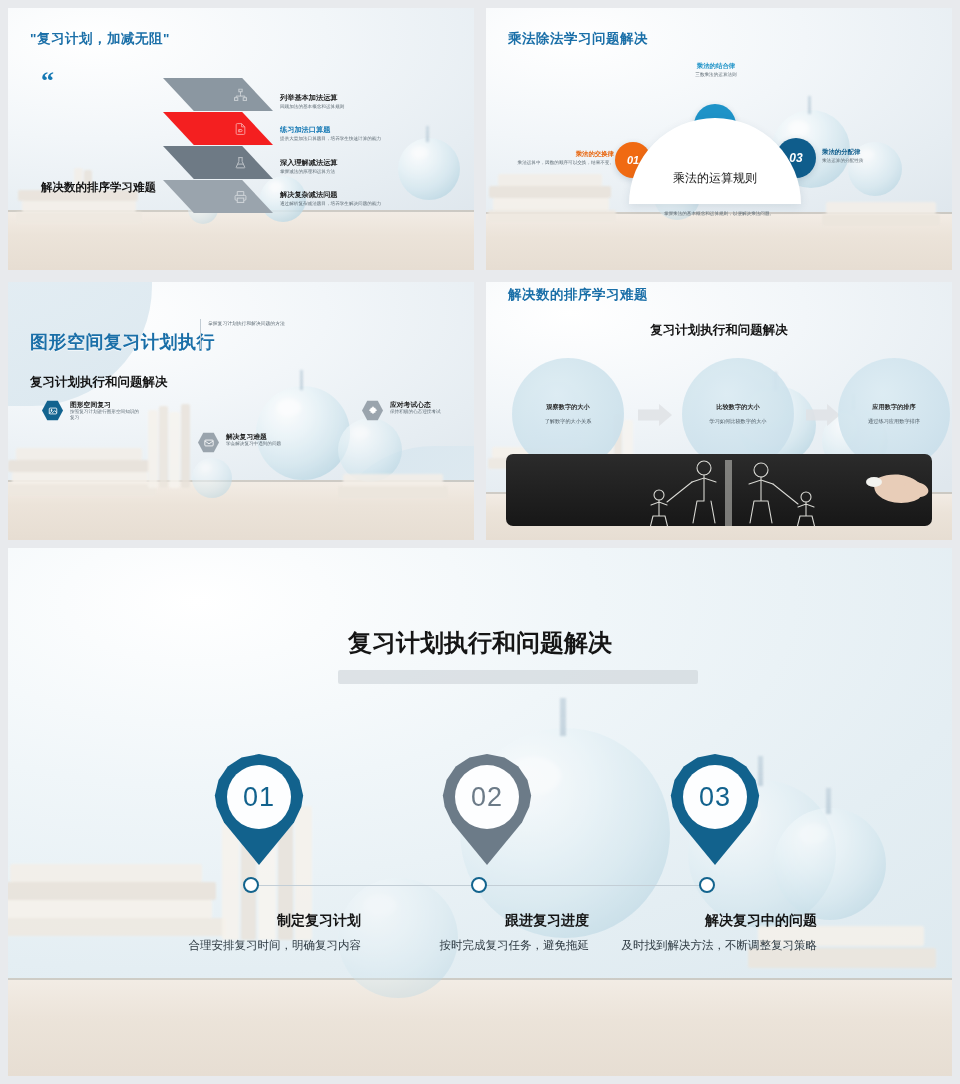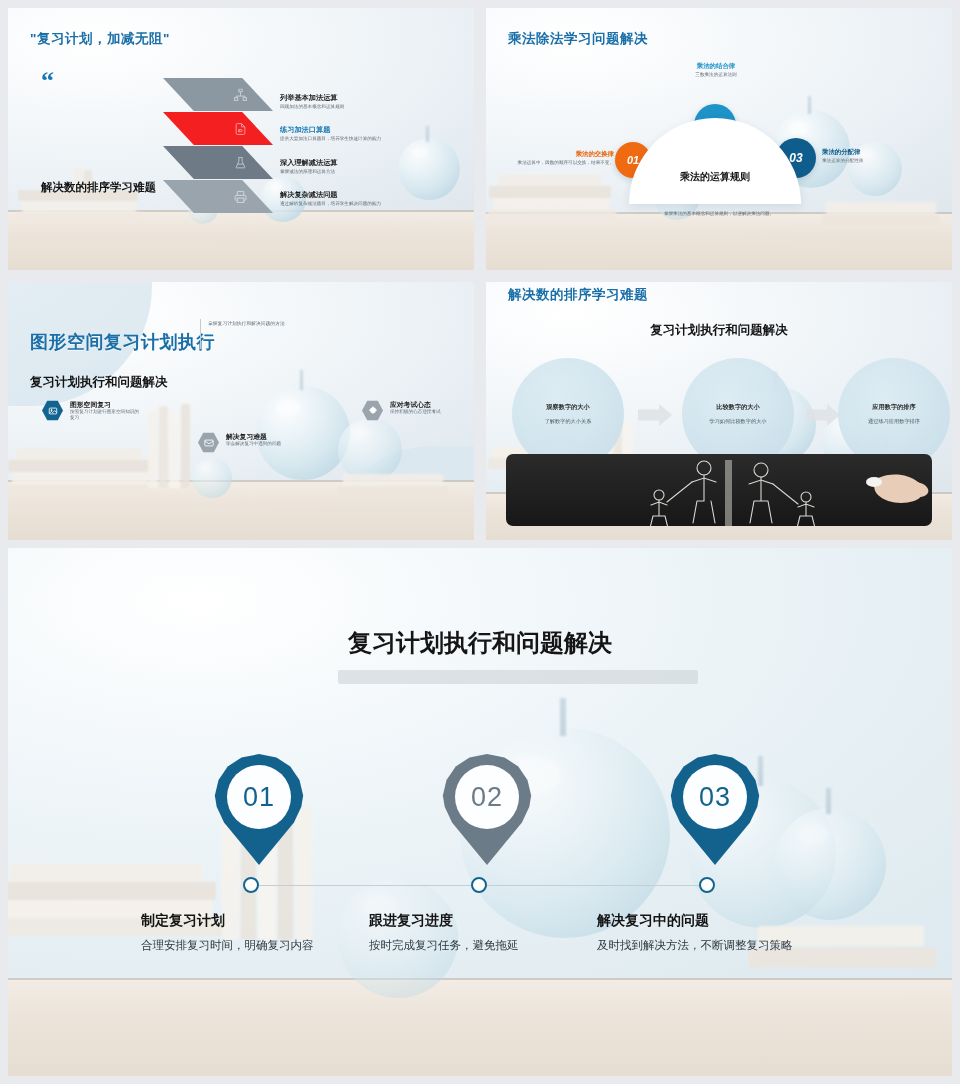--- a/index.html
+++ b/index.html
@@ -83,21 +83,21 @@
 
   
   #s2{left:486px;top:8px;width:466px;height:262px;}
   .semi{
     position:absolute;left:143px;top:110px;width:172px;height:86px;
     background:#fff;border-radius:172px 172px 0 0;
     box-shadow:0 3px 10px rgba(30,60,90,.10);
   }
   .semi-label{
     position:absolute;left:0;right:0;top:52px;text-align:center;
-    font-size:10px;font-weight:bold;color:#141414;
+    font-size:12px;font-weight:normal;color:#141414;
   }
   .bub{
     position:absolute;border-radius:50%;display:flex;align-items:center;justify-content:center;
     color:#fff;font-style:italic;font-weight:bold;
     box-shadow:0 2px 6px rgba(20,60,90,.18);
   }
   .bub.b01{left:129px;top:134px;width:36px;height:36px;background:#f06a12;font-size:11px;}
   .bub.b02{left:208px;top:96px;width:42px;height:42px;background:#1e93c8;font-size:12px;}
   .bub.b03{left:290px;top:130px;width:40px;height:40px;background:#0f5d8c;font-size:12px;}
 
@@ -179,21 +179,21 @@
   }
   .pin .inner{
     position:absolute;left:14px;top:12px;width:64px;height:64px;border-radius:50%;
     background:#fdfeff;display:flex;align-items:center;justify-content:center;
     font-size:27px;letter-spacing:1px;
   }
   .node{
     position:absolute;width:16px;height:16px;border-radius:50%;
     background:#ffffff;border:2px solid #13648e;box-sizing:border-box;
   }
-  .s5-item{position:absolute;width:220px;text-align:left;}
+  .s5-item{position:absolute;width:220px;text-align:right;}
   .s5-item .t{font-size:14px;font-weight:bold;color:#141414;}
   .s5-item .d{font-size:11.5px;color:#2c3840;line-height:1.5;margin-top:7px;}
 </style>
 </head>
 <body>
 
 <div class="deck">
 
   <section class="slide" id="s1">
     <div class="slide-bg">

